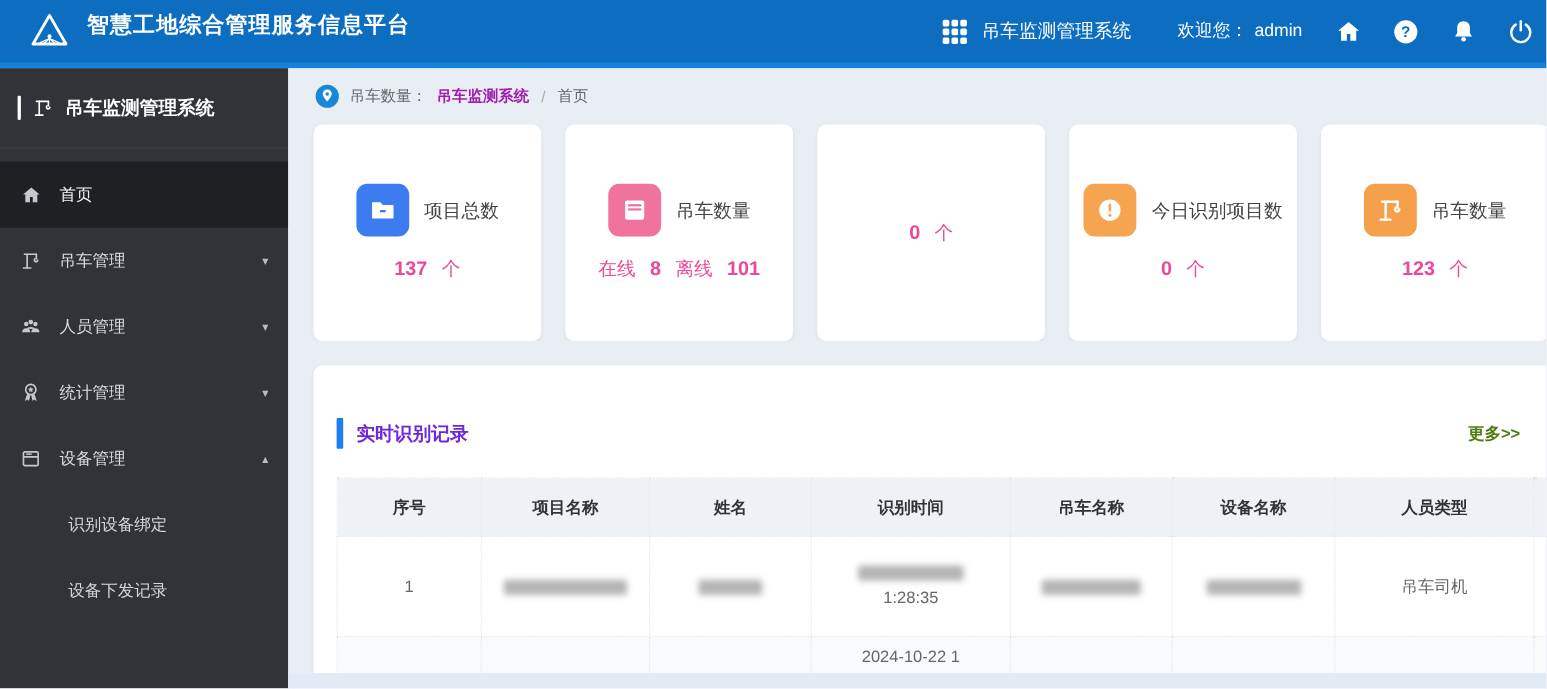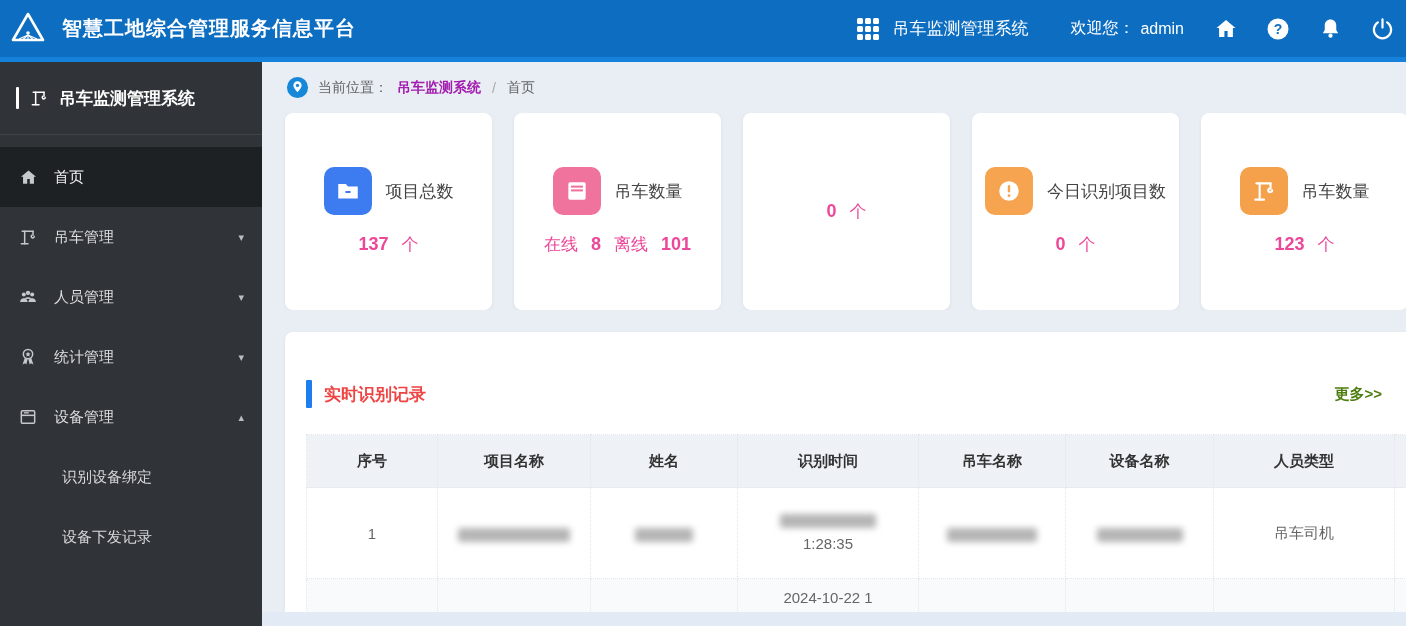--- a/index.html
+++ b/index.html
@@ -1,21 +1,21 @@
 <!DOCTYPE html>
 <html><head>
 <meta charset="utf-8">
 <style>
   html,body{margin:0;padding:0;}
   body{font-family:"Liberation Sans","DejaVu Sans",sans-serif;}
   .app{width:1406px;height:626px;overflow:hidden;display:flex;flex-direction:column;background:#e9edf4;}
 
   
   .header{height:57px;background:#0d6ec1;border-bottom:5px solid #1581da;display:flex;align-items:center;color:#fff;flex:0 0 auto;}
-  .header-left{display:flex;align-items:center;gap:14px;padding-left:8px;}
+  .header-left{display:flex;align-items:flex-start;gap:14px;padding-left:25px;}
   .app-title{font-size:20px;font-weight:bold;letter-spacing:1px;}
   .header-right{margin-left:auto;display:flex;align-items:center;padding-right:12px;}
   .grid-icon{margin-right:10px;display:flex;}
   .system-name{font-size:17px;margin-right:42px;}
   .welcome{font-size:16px;margin-right:6px;}
   .username{font-size:16px;margin-right:30px;}
   .hicon{width:24px;height:24px;margin-left:28px;display:flex;align-items:center;justify-content:center;cursor:pointer;}
 
   
   .body-row{flex:1;display:flex;min-height:0;}
@@ -39,21 +39,21 @@
 
   .cards{height:197px;flex:0 0 197px;display:flex;gap:22px;padding-left:23px;overflow:hidden;}
   .card{flex:0 0 207px;background:#fff;border-radius:8px;box-shadow:0 1px 4px rgba(0,0,0,.05);display:flex;flex-direction:column;align-items:center;justify-content:center;gap:18px;}
   .card-top{display:flex;align-items:center;gap:14px;font-size:17px;color:#444;white-space:nowrap;}
   .card-icon{width:48px;height:48px;border-radius:10px;display:flex;align-items:center;justify-content:center;flex:0 0 48px;}
   .card-value{font-size:17px;color:#ec4899;display:flex;align-items:baseline;gap:13px;white-space:nowrap;}
   .card-value b{font-size:18px;}
 
   .panel{flex:1;margin:22px 0 0 23px;background:#fff;border-radius:8px 0 0 0;box-shadow:0 1px 4px rgba(0,0,0,.05);padding:46px 24px 0 21px;overflow:hidden;min-height:0;}
   .panel-head{height:32px;display:flex;align-items:center;justify-content:space-between;margin-bottom:24px;}
-  .panel-title{display:flex;align-items:center;gap:12px;font-size:17px;font-weight:bold;color:#ef4444;}
+  .panel-title{display:flex;align-items:center;gap:12px;font-size:17px;font-weight:bold;color:#6d28d9;}
   .title-bar{width:6px;height:28px;background:#1e7ef0;border-radius:1px;}
   .more-link{font-size:15px;font-weight:bold;color:#4d7c0f;cursor:pointer;}
 
   table{border-collapse:collapse;table-layout:fixed;width:1268px;}
   th,td{border:1px dotted #e2e5ea;text-align:center;}
   thead th{height:50px;background:#eef1f6;font-size:15px;font-weight:bold;color:#333;}
   tbody td{font-size:15px;color:#666;background:#fff;}
   tr.row-1 td{height:88px;}
   tr.row-2 td{height:70px;background:#f9fafc;vertical-align:top;padding-top:10px;}
   .blur-chip{display:inline-block;height:14px;border-radius:2px;background:#b5b5b5;filter:blur(3px);vertical-align:middle;}
@@ -223,21 +223,21 @@
     <div class="main">
 
       <div class="breadcrumb">
         <span style="display:flex;">
           <svg width="23" height="23" viewBox="0 0 24 24">
             <circle cx="12" cy="12" r="11" fill="#1787d8"></circle>
             <path d="M12 5.5c-2.5 0-4.3 1.9-4.3 4.2 0 3 4.3 7.3 4.3 7.3s4.3-4.3 4.3-7.3c0-2.3-1.8-4.2-4.3-4.2z" fill="#fff"></path>
             <circle cx="12" cy="9.8" r="1.7" fill="#1787d8"></circle>
           </svg>
         </span>
-        <span>当前位置：</span>
+        <span>吊车数量：</span>
         <span class="crumb-root">吊车监测系统</span>
         <span class="crumb-sep">/</span>
         <span class="crumb-current">首页</span>
       </div>
 
       <div class="cards">
 
         <div class="card">
           <div class="card-top">
             <span class="card-icon" style="background: rgb(61, 123, 240); --bg: #3d7bf0;">

